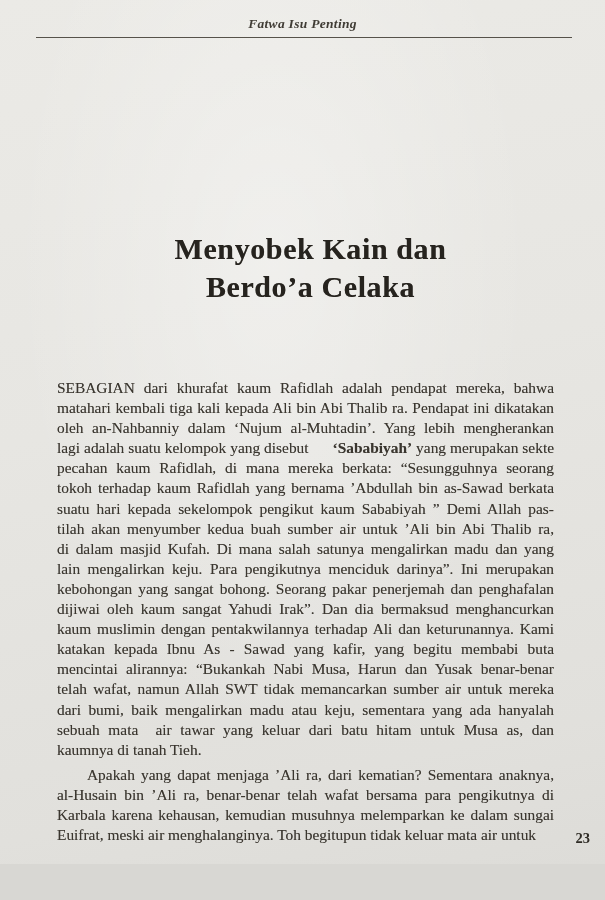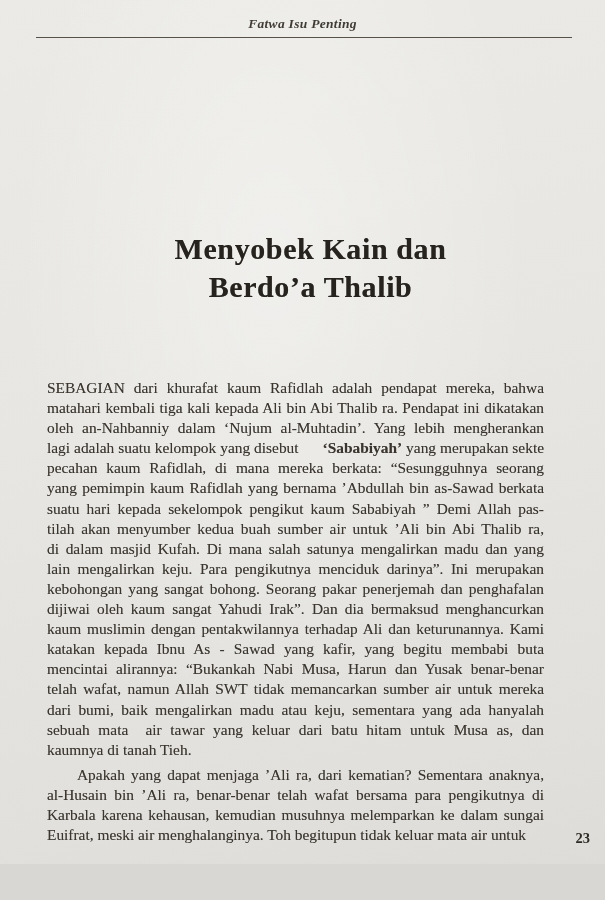--- a/index.html
+++ b/index.html
@@ -50,21 +50,21 @@
     font-size: 30px;
     line-height: 38px;
     font-weight: bold;
     letter-spacing: 0.6px;
     color: #26231e;
     text-shadow: 0 0 0.6px rgba(38,35,30,0.5);
   }
   .body-text {
     position: absolute;
     top: 378px;
-    left: 47px;
+    left: 57px;
     width: 497px;
     font-size: 15.4px;
     line-height: 20.1px;
     color: #3a362f;
     text-shadow: 0 0 0.5px rgba(58,54,47,0.45);
   }
   .para { margin: 0; }
   .para + .para { margin-top: 5px; }
   .line {
     text-align: justify;
@@ -91,31 +91,31 @@
 <body>
 
 <div class="page">
 
   <div class="running-head">Fatwa Isu Penting</div>
 
   <div class="head-rule"></div>
 
   <h1 class="chapter-title">
     <span>Menyobek Kain dan</span><br>
-    <span>Berdo’a Thalib</span>
+    <span>Berdo’a Celaka</span>
   </h1>
 
   <div class="body-text">
       <div class="para">
         <div class="line">SEBAGIAN dari khurafat kaum Rafidlah adalah pendapat mereka, bahwa</div>
         <div class="line">matahari kembali tiga kali kepada Ali bin Abi Thalib ra. Pendapat ini dikatakan</div>
         <div class="line">oleh an-Nahbanniy dalam ‘Nujum al-Muhtadin’. Yang lebih mengherankan</div>
         <div class="line">lagi adalah suatu kelompok yang disebut <b>‘Sababiyah’</b> yang merupakan sekte</div>
         <div class="line">pecahan kaum Rafidlah, di mana mereka berkata: “Sesungguhnya seorang</div>
-        <div class="line">yang pemimpin kaum Rafidlah yang bernama ’Abdullah bin as-Sawad berkata</div>
+        <div class="line">tokoh terhadap kaum Rafidlah yang bernama ’Abdullah bin as-Sawad berkata</div>
         <div class="line">suatu hari kepada sekelompok pengikut kaum Sababiyah ” Demi Allah pas-</div>
         <div class="line">tilah akan menyumber kedua buah sumber air untuk ’Ali bin Abi Thalib ra,</div>
         <div class="line">di dalam masjid Kufah. Di mana salah satunya mengalirkan madu dan yang</div>
         <div class="line">lain mengalirkan keju. Para pengikutnya menciduk darinya”. Ini merupakan</div>
         <div class="line">kebohongan yang sangat bohong. Seorang pakar penerjemah dan penghafalan</div>
         <div class="line">dijiwai oleh kaum sangat Yahudi Irak”. Dan dia bermaksud menghancurkan</div>
         <div class="line">kaum muslimin dengan pentakwilannya terhadap Ali dan keturunannya. Kami</div>
         <div class="line">katakan kepada Ibnu As - Sawad yang kafir, yang begitu membabi buta</div>
         <div class="line">mencintai alirannya: “Bukankah Nabi Musa, Harun dan Yusak benar-benar</div>
         <div class="line">telah wafat, namun Allah SWT tidak memancarkan sumber air untuk mereka</div>

